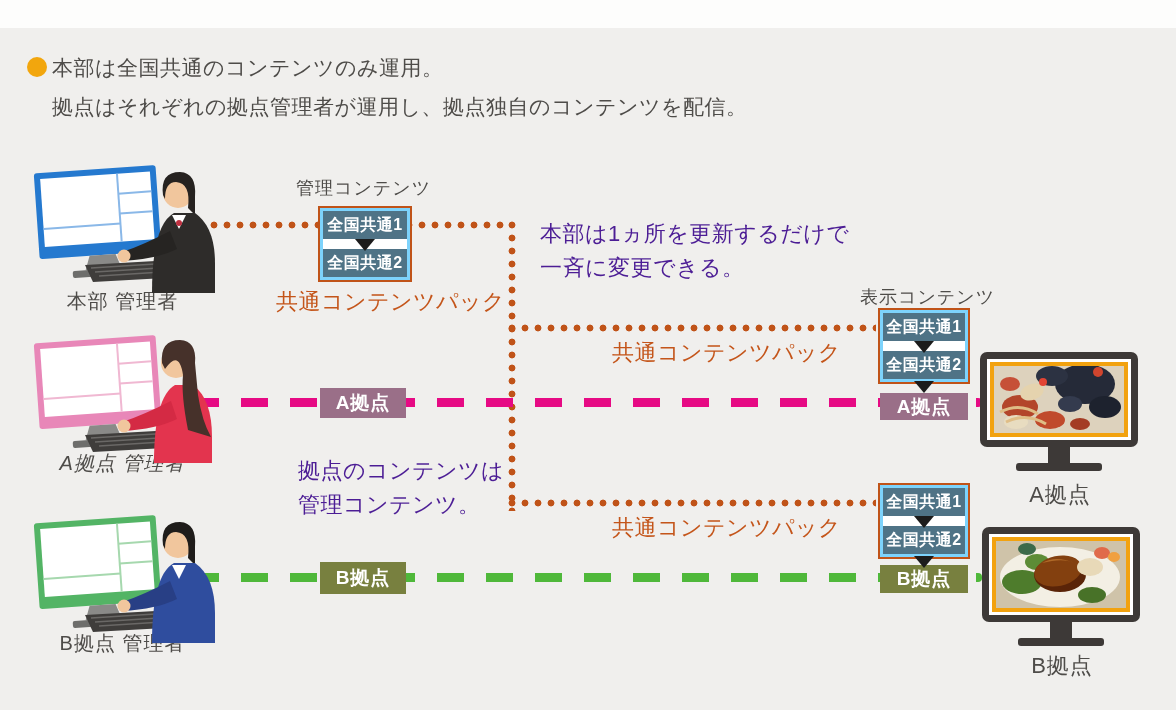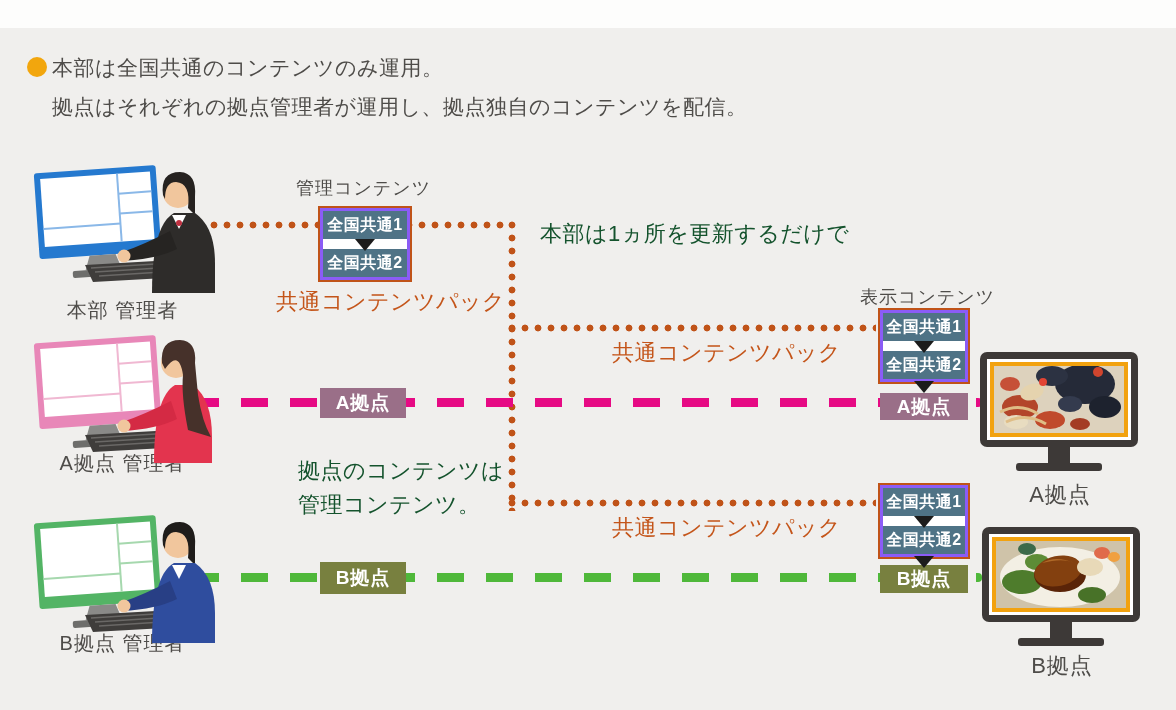--- a/index.html
+++ b/index.html
@@ -37,38 +37,38 @@
     background-image:radial-gradient(circle at 4px 4px,var(--orange) 3.4px,rgba(0,0,0,0) 3.6px);
     background-size:13px 8px;background-repeat:repeat-x;}
   .dot-v{position:absolute;width:8px;z-index:1;
     background-image:radial-gradient(circle at 4px 4px,var(--orange) 3.4px,rgba(0,0,0,0) 3.6px);
     background-size:8px 13px;background-repeat:repeat-y;}
   .dash{position:absolute;height:9px;z-index:1;border-radius:4px;}
   .dash-pink{background-image:repeating-linear-gradient(90deg,var(--pink) 0 27px,rgba(0,0,0,0) 27px 49px);}
   .dash-green{background-image:repeating-linear-gradient(90deg,var(--green) 0 27px,rgba(0,0,0,0) 27px 49px);}
 
   
-  .pack{position:absolute;width:94px;background:#8b5cf6;border:2px solid var(--orange);padding:3px;z-index:2;}
+  .pack{position:absolute;width:94px;background:#7dd3fc;border:2px solid var(--orange);padding:3px;z-index:2;}
   .pack-item{height:28px;background:var(--slate);color:#fff;font-weight:bold;font-size:16px;
     display:flex;align-items:center;justify-content:center;letter-spacing:0.5px;}
   .pack-gap{position:relative;height:10px;background:#fff;}
   .tri-down{width:0;height:0;border-left:10px solid rgba(0,0,0,0);border-right:10px solid rgba(0,0,0,0);
     border-top:12px solid #1c1c1c;}
   .pack-gap .tri-down{position:absolute;left:50%;top:0;transform:translateX(-50%);z-index:3;}
   .tri-mid{position:absolute;z-index:3;}
 
   
   .badge{position:absolute;color:#fff;font-weight:bold;font-size:19px;letter-spacing:1px;
     display:flex;align-items:center;justify-content:center;z-index:2;}
   .badge-mauve{background:var(--mauve);}
   .badge-olive{background:var(--olive);}
 
   .caption-orange{position:absolute;color:var(--orange-text);font-size:22px;letter-spacing:0.5px;z-index:2;}
 
-  .note{position:absolute;font-size:22px;line-height:34px;color:#14532d;letter-spacing:0.5px;z-index:2;}
+  .note{position:absolute;font-size:22px;line-height:34px;color:#4c1d95;letter-spacing:0.5px;z-index:2;}
 
   .monitor-wrap{position:absolute;z-index:2;}
   .monitor-label{position:absolute;width:160px;text-align:center;font-size:22px;color:#4e4c49;letter-spacing:1px;}
   .actor{position:absolute;z-index:2;}
 </style>
 </head>
 <body>
 
 <div class="stage">
   <div class="topstrip"></div>
@@ -102,21 +102,21 @@
       <path d="M66 105 L146 100 M70 109 L150 104 M74 113 L153 108" stroke="#6a6866" stroke-width="1.5" fill="none"></path>
       <circle cx="153" cy="30" r="15" fill="#f1c69d"></circle>
       <path d="M138 32 Q135 9 155 9 Q172 10 170 34 L170 52 L163 45 Q166 20 151 19 Q140 19 140 36 Z" fill="#262220"></path>
       <path d="M127 130 Q127 62 149 50 L170 50 Q190 64 190 100 L190 130 Z" fill="#2e2c2a"></path>
       <path d="M147 52 L161 52 L154 66 Z" fill="#ffffff"></path>
       <circle cx="154" cy="60" r="3" fill="#c03040"></circle>
       <path d="M145 68 Q118 82 100 88 L97 98 Q132 96 152 86 Z" fill="#262422"></path>
       <circle cx="99" cy="93" r="6.5" fill="#f1c69d"></circle>
     </svg>
   </div>
-  <div class="actor-label" style="left:25px;top:297px;">本部 管理者</div>
+  <div class="actor-label" style="left:25px;top:288px;">本部 管理者</div>
 
   <div class="actor" style="left:25px;top:333px;">
     <svg width="195" height="130" viewBox="0 0 195 130">
       <g transform="rotate(-4 75 55)">
         <rect x="12" y="6" width="122" height="86" rx="3" fill="#e887b8"></rect>
         <rect x="18" y="12" width="110" height="68" fill="#ffffff"></rect>
         <g stroke="#f0b8d2" stroke-width="2" fill="none">
           <line x1="95" y1="12" x2="95" y2="80"></line>
             <line x1="95" y1="32" x2="128" y2="32"></line>
           <line x1="95" y1="52" x2="128" y2="52"></line>
@@ -127,21 +127,21 @@
       </g>
       <path d="M60 102 L148 97 L158 114 L68 119 Z" fill="#3f3d3b"></path>
       <path d="M66 105 L146 100 M70 109 L150 104 M74 113 L153 108" stroke="#6a6866" stroke-width="1.5" fill="none"></path>
       <circle cx="151" cy="30" r="15" fill="#f1c69d"></circle>
       <path d="M129 130 Q129 64 150 52 L168 52 Q187 66 187 104 L187 130 Z" fill="#e3344e"></path>
       <path d="M137 30 Q135 7 155 7 Q172 8 170 30 L173 62 Q177 88 186 104 L163 97 Q156 62 158 42 Q154 16 140 36 Z" fill="#46312a"></path>
       <path d="M146 68 Q118 82 100 88 L97 98 Q132 96 152 86 Z" fill="#d42a44"></path>
       <circle cx="99" cy="93" r="6.5" fill="#f1c69d"></circle>
     </svg>
   </div>
-  <div class="actor-label" style="left:25px;top:450px;">A拠点 管理者</div>
+  <div class="actor-label" style="left:25px;top:450px;font-style:italic;">A拠点 管理者</div>
 
   <div class="actor" style="left:25px;top:513px;">
     <svg width="195" height="130" viewBox="0 0 195 130">
       <g transform="rotate(-4 75 55)">
         <rect x="12" y="6" width="122" height="86" rx="3" fill="#53b465"></rect>
         <rect x="18" y="12" width="110" height="68" fill="#ffffff"></rect>
         <g stroke="#a6d8ae" stroke-width="2" fill="none">
           <line x1="95" y1="12" x2="95" y2="80"></line>
             <line x1="95" y1="32" x2="128" y2="32"></line>
           <line x1="95" y1="52" x2="128" y2="52"></line>
@@ -167,20 +167,21 @@
     <div class="pack-item">全国共通1</div>
     <div class="pack-gap">
         <div class="tri-down"></div>
       </div>
     <div class="pack-item">全国共通2</div>
   </div>
   <div class="caption-orange" style="left:276px;top:287px;">共通コンテンツパック</div>
 
   <div class="note" style="left:540px;top:217px;">
     <div>本部は1ヵ所を更新するだけで</div>
+    <div>一斉に変更できる。</div>
   </div>
   <div class="note" style="left:298px;top:454px;">
     <div>拠点のコンテンツは</div>
     <div>管理コンテンツ。</div>
   </div>
 
   <div class="caption-orange" style="left:612px;top:338px;">共通コンテンツパック</div>
   <div class="caption-orange" style="left:612px;top:513px;">共通コンテンツパック</div>
 
   <div class="badge badge-mauve" style="left:320px;top:388px;width:86px;height:30px;">A拠点</div>

